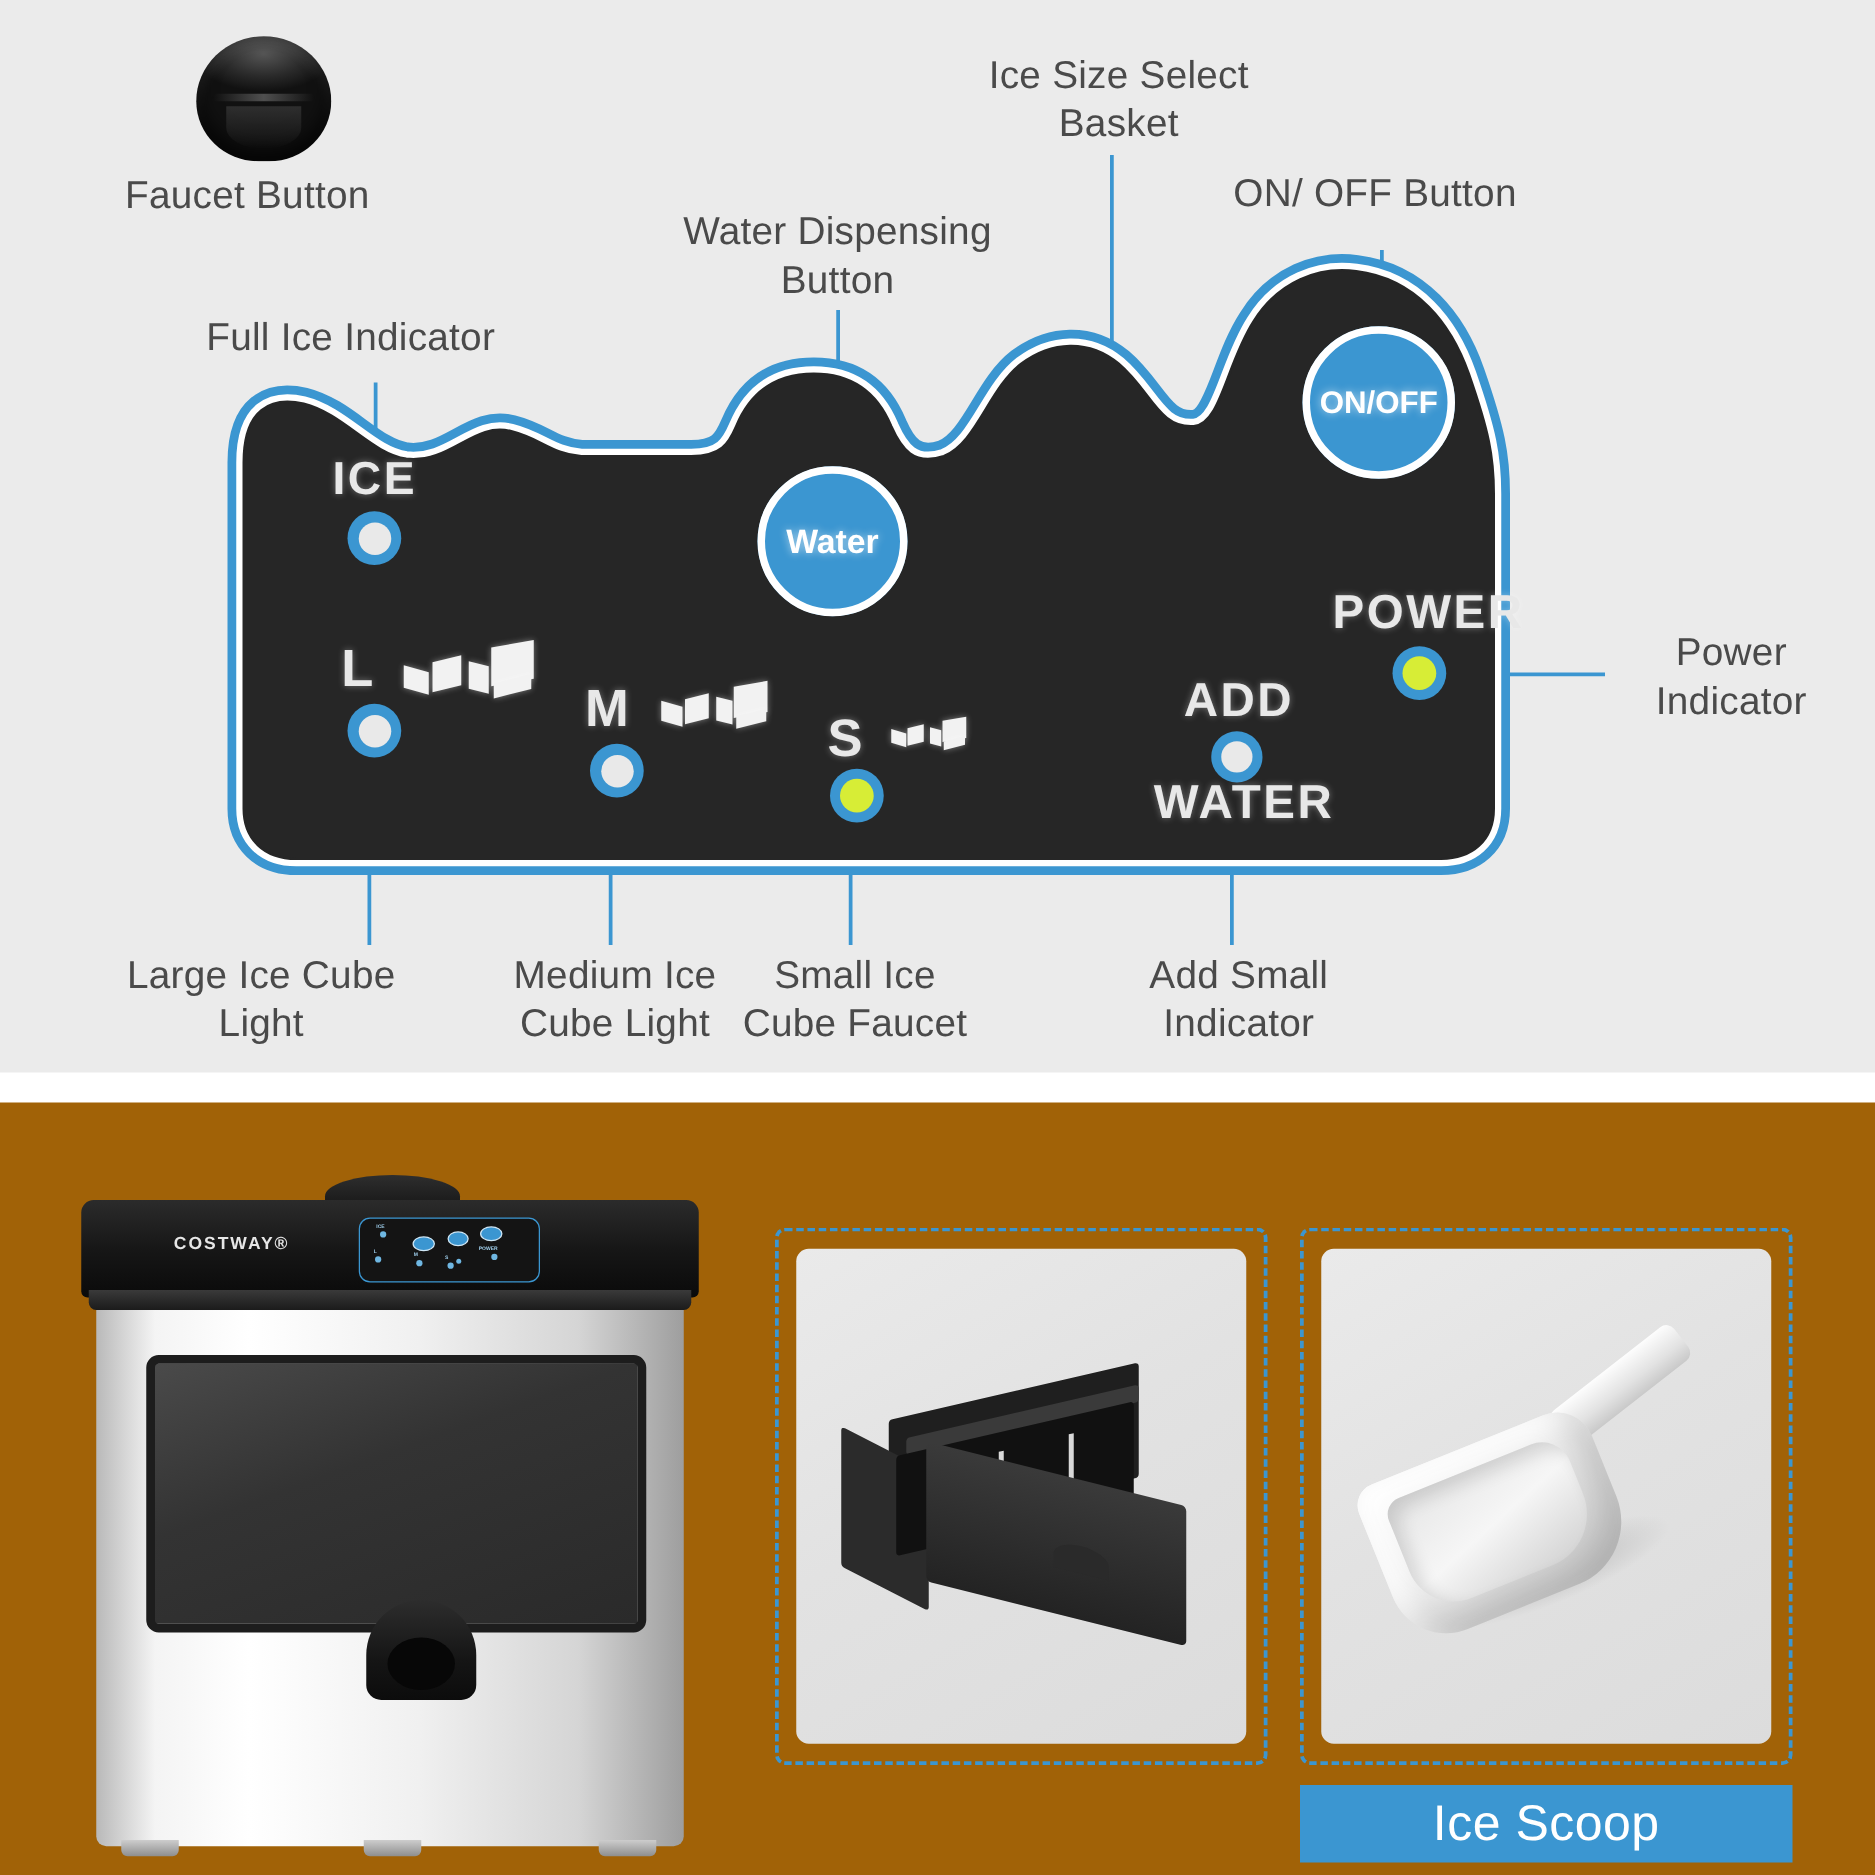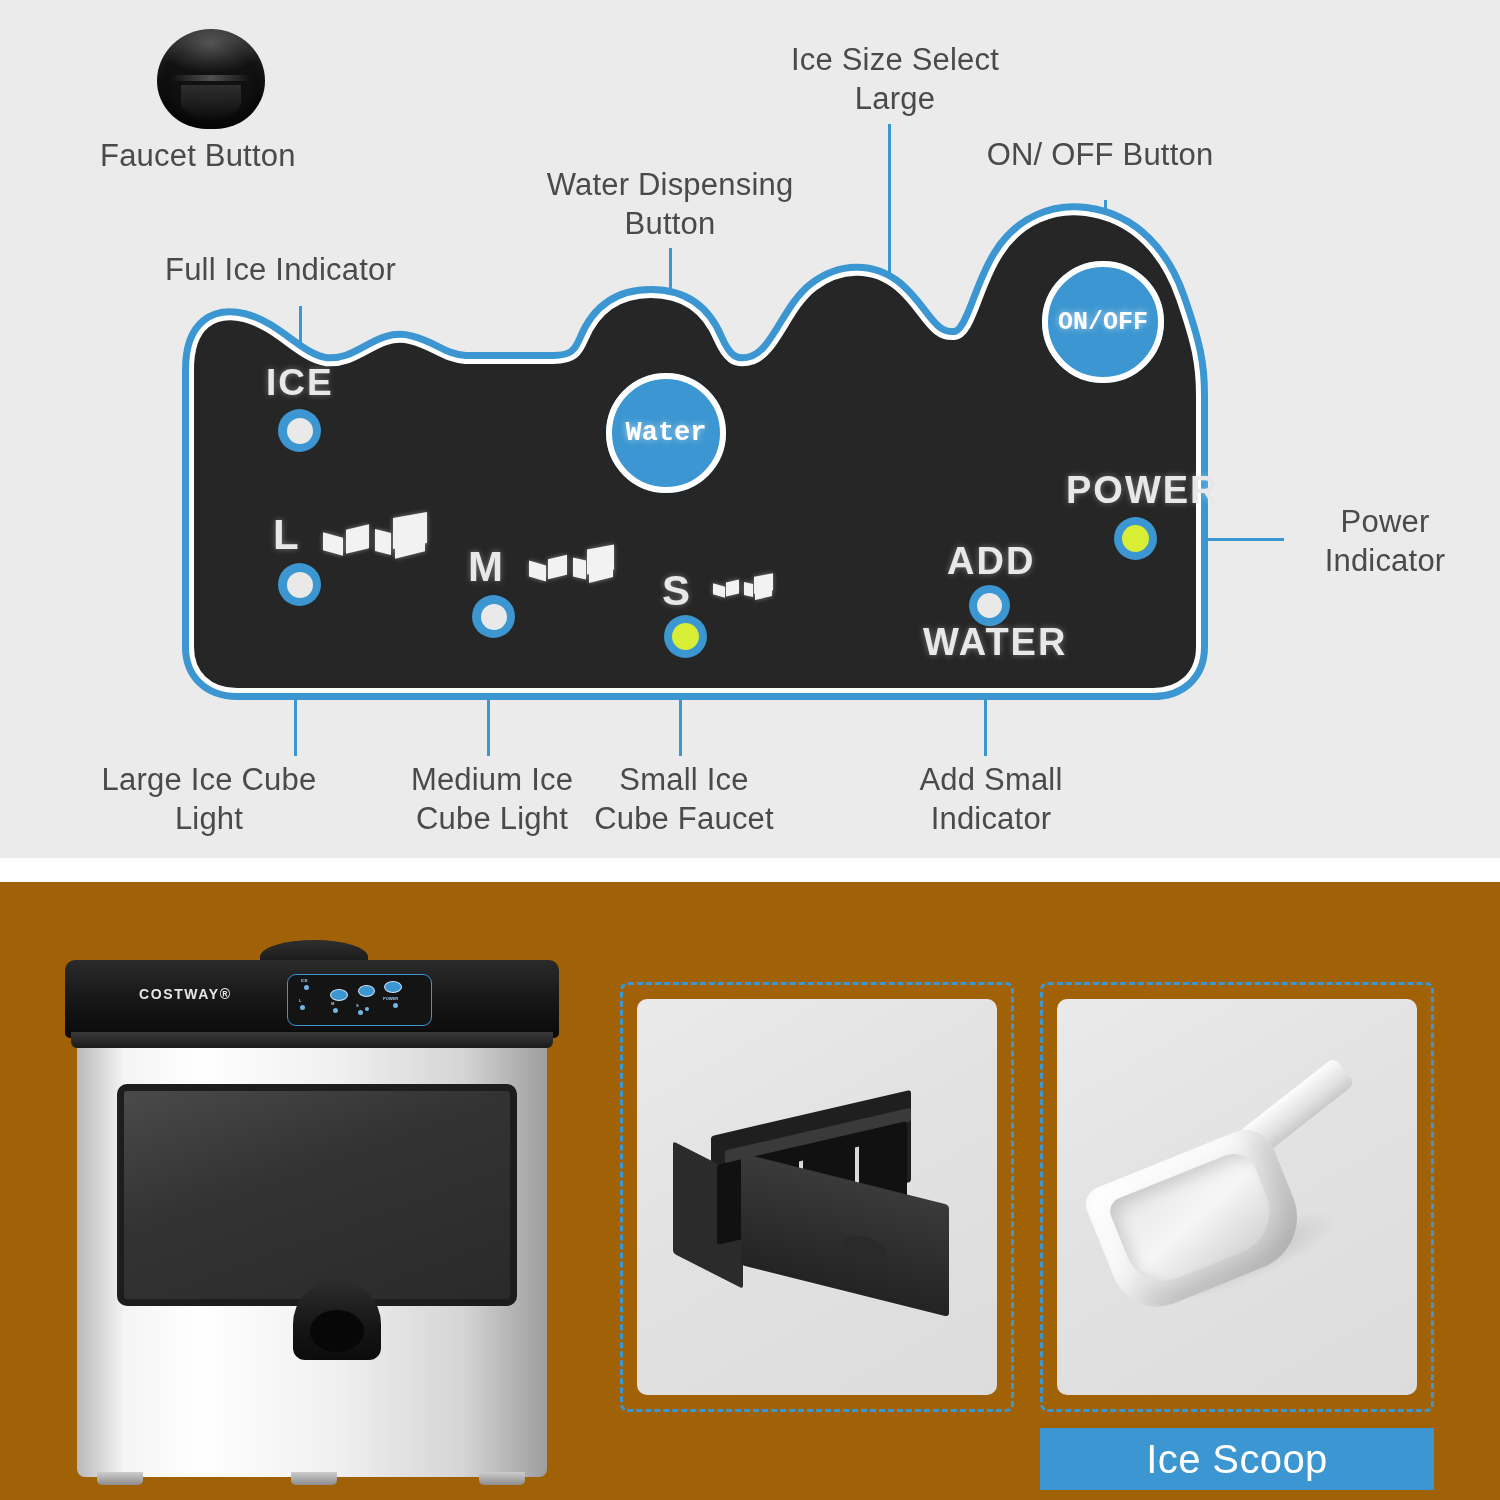--- a/index.html
+++ b/index.html
@@ -82,21 +82,20 @@
     background:#3b96d1;
     display:flex; align-items:center; justify-content:center;
   }
   .btn-round > span {
     display:flex; align-items:center; justify-content:center;
     border-radius:50%; background:#3b96d1;
     border:6px solid #ffffff;
     width:100%; height:100%;
     color:#ffffff; font-weight:bold;
     text-shadow:0 0 7px rgba(255,255,255,.6);
-    font-family:Liberation Mono, monospace;
   }
 
   
   .cubes { position:absolute; }
   .cubes i {
     position:absolute; display:block; background:#f2f2f2;
     box-shadow:0 0 5px rgba(255,255,255,.4);
   }
 
   
@@ -226,21 +225,21 @@
 
 <div id="top-section">
 
   <div id="faucet-button"></div>
   <div class="callout l" style="left:165px; top:250px; width:300px;">Full Ice Indicator</div>
 
   <div class="callout l" style="left:100px; top:136px; width:260px;">Faucet Button</div>
   <div class="callout c" style="left:520px; top:165px; width:300px;">Water Dispensing
 Button</div>
   <div class="callout c" style="left:740px; top:40px; width:310px;">Ice Size Select
-Large</div>
+Basket</div>
   <div class="callout c" style="left:930px; top:135px; width:340px;">ON/ OFF Button</div>
   <div class="callout c" style="left:1270px; top:502px; width:230px;">Power
 Indicator</div>
   <div class="callout c" style="left:78px; top:760px; width:262px;">Large Ice Cube
 Light</div>
   <div class="callout c" style="left:372px; top:760px; width:240px;">Medium Ice
 Cube Light</div>
   <div class="callout c" style="left:586px; top:760px; width:196px;">Small Ice
 Cube Faucet</div>
   <div class="callout c" style="left:872px; top:760px; width:238px;">Add Small

